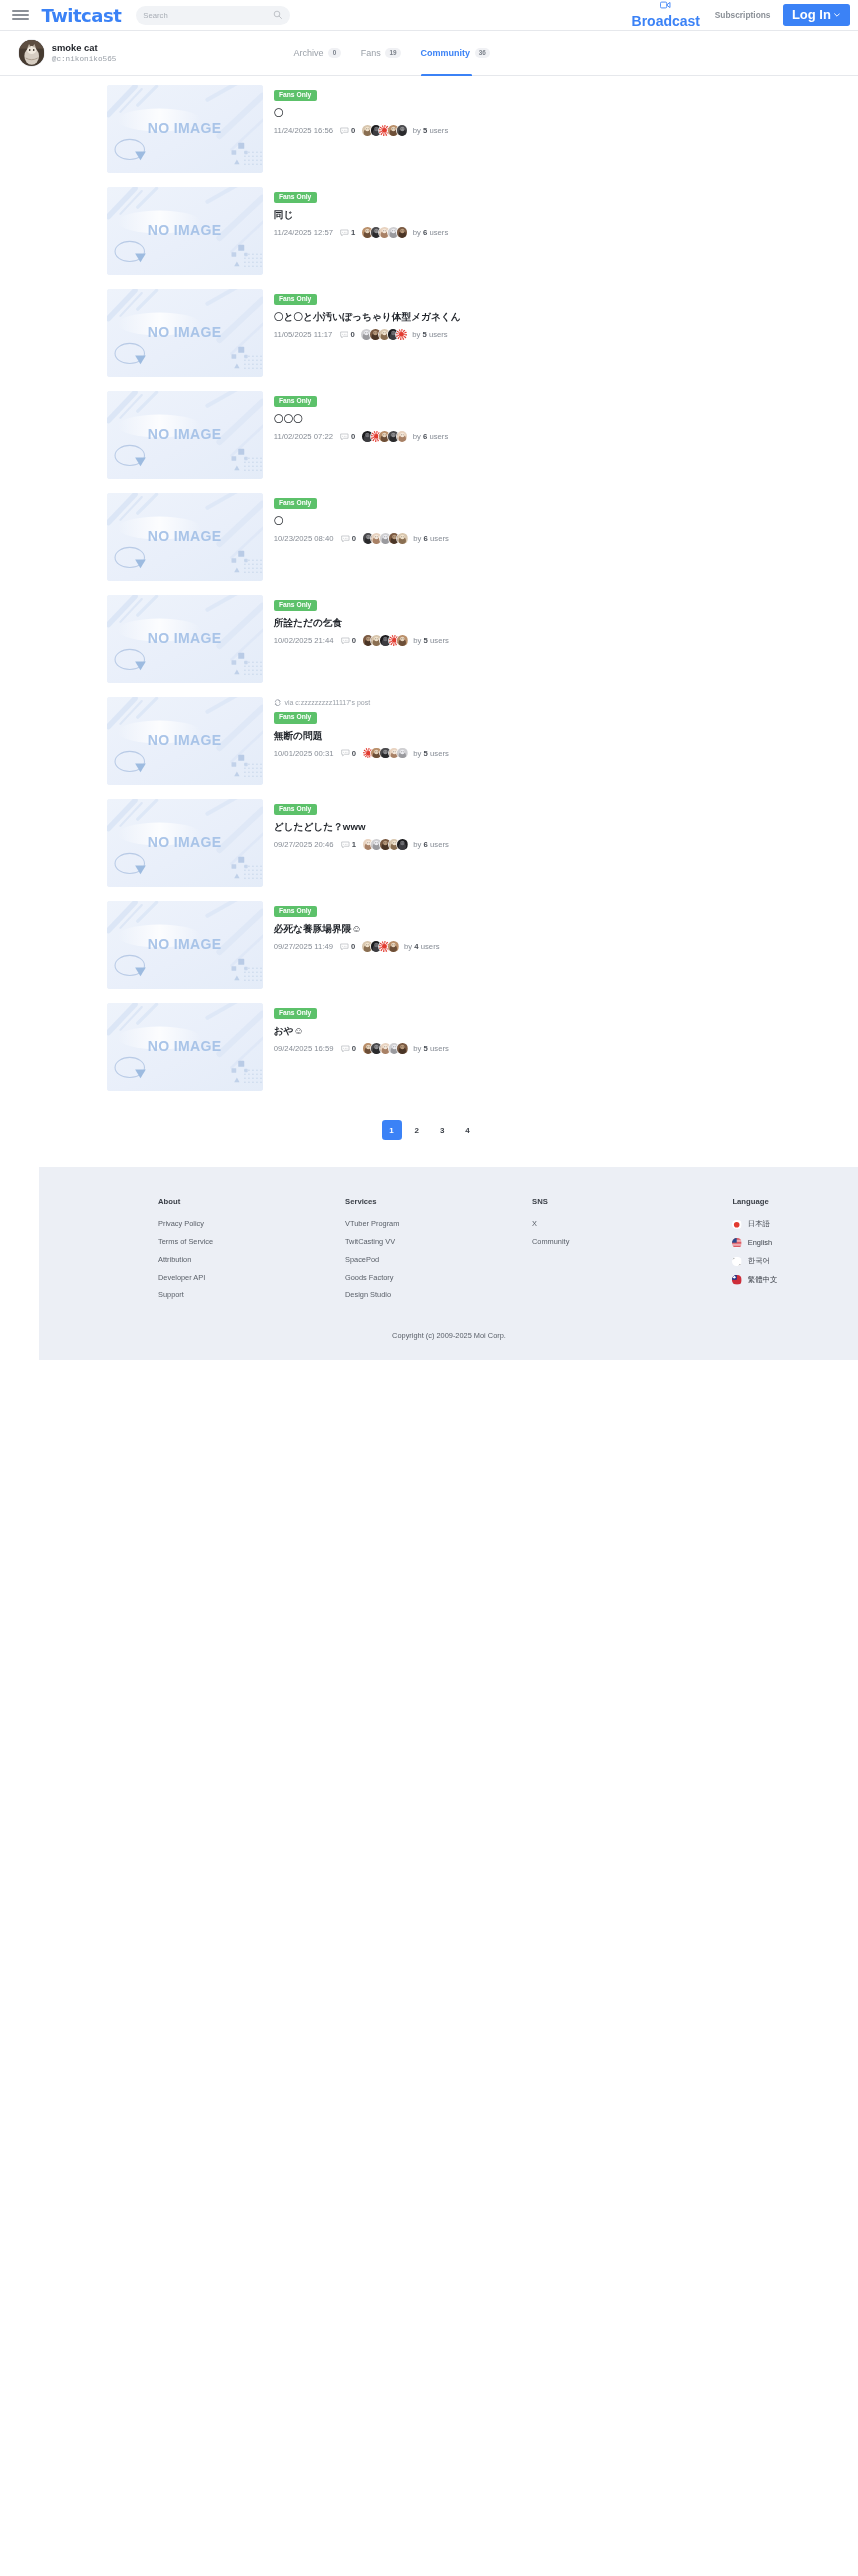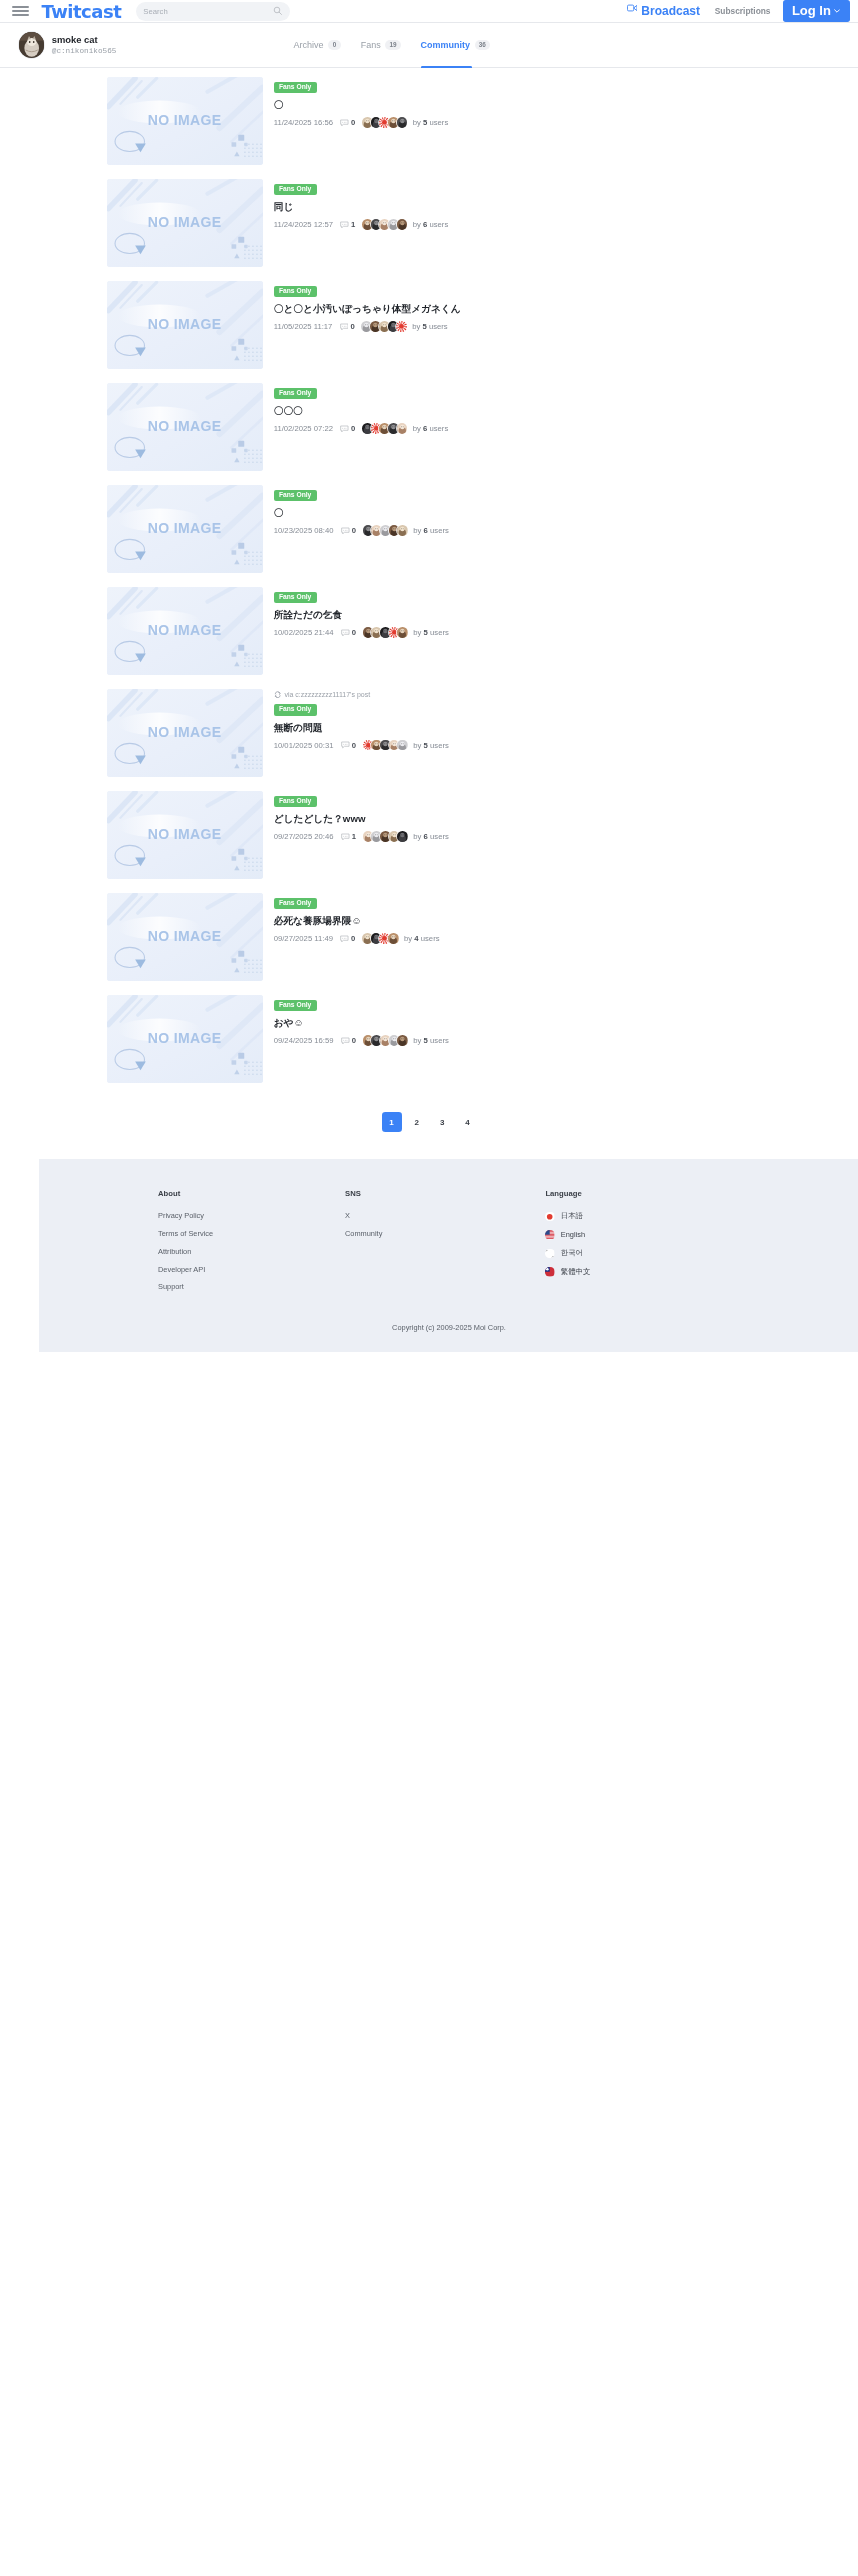--- a/index.html
+++ b/index.html
@@ -7,21 +7,21 @@
     width: 859px;
     background: #ffffff;
     font-family: "Liberation Sans", sans-serif;
     color: #2b2f36;
     -webkit-font-smoothing: antialiased;
   }
   body { width: 859px; min-height: 2576px; position: relative; }
 
   
   .topnav {
-    height: 23px;
+    height: 31px;
     display: flex;
     align-items: center;
     padding: 0 0 0 12px;
     border-bottom: 0.7px solid #e6e8ec;
     background: #fff;
     position: relative;
   }
   .hamburger {
     width: 17.4px; height: 17.4px;
     display: flex; flex-direction: column; justify-content: center;
@@ -44,23 +44,23 @@
     flex: 1; border: none; outline: none; background: transparent;
     font-size: 7.7px; color: #3c4049;
     font-family: "Liberation Sans", sans-serif;
   }
   .searchwrap input::placeholder { color: #a9aeb6; }
   .search-icon { width: 9.4px; height: 9.4px; flex: none; opacity: .55; }
   .nav-right {
     margin-left: auto; display: flex; align-items: center; height: 31px;
   }
   .nav-broadcast {
-    display: flex; align-items: flex-start; gap: 4px;
-    font-size: 12px; font-weight: 700; color: #3b82f6;
-    cursor: pointer; margin-right: 14.7px;
+    display: flex; align-items: center; gap: 4px;
+    font-size: 14px; font-weight: 700; color: #3b82f6;
+    cursor: pointer; margin-right: 14.7px; flex-direction: column;
   }
   .cam-icon { width: 10.7px; height: 8px; flex: none; }
   .nav-subs {
     font-size: 8.4px; font-weight: 700; color: #8b9097;
     cursor: pointer; margin-right: 12px;
   }
   .btn-login {
     background: #3b82f6; color: #fff;
     font-size: 13px; font-weight: 700;
     height: 21.4px; display: flex; align-items: center; gap: 3.3px;
@@ -1538,20 +1538,28 @@
   <div class="fcols">
     <div class="fcol">
       <div class="fhead">About</div>
       <a class="flink">Privacy Policy</a>
       <a class="flink">Terms of Service</a>
       <a class="flink">Attribution</a>
       <a class="flink">Developer API</a>
       <a class="flink">Support</a>
     </div>
     <div class="fcol">
+      <div class="fhead">Services</div>
+      <a class="flink">VTuber Program</a>
+      <a class="flink">TwitCasting VV</a>
+      <a class="flink">SpacePod</a>
+      <a class="flink">Goods Factory</a>
+      <a class="flink">Design Studio</a>
+    </div>
+    <div class="fcol">
       <div class="fhead">SNS</div>
       <a class="flink">X</a>
       <a class="flink">Community</a>
     </div>
     <div class="fcol lang">
       <div class="fhead">Language</div>
       <div id="lang-list">
           <div class="langrow">
             <span class="flag">
               <svg viewBox="0 0 14 14">

